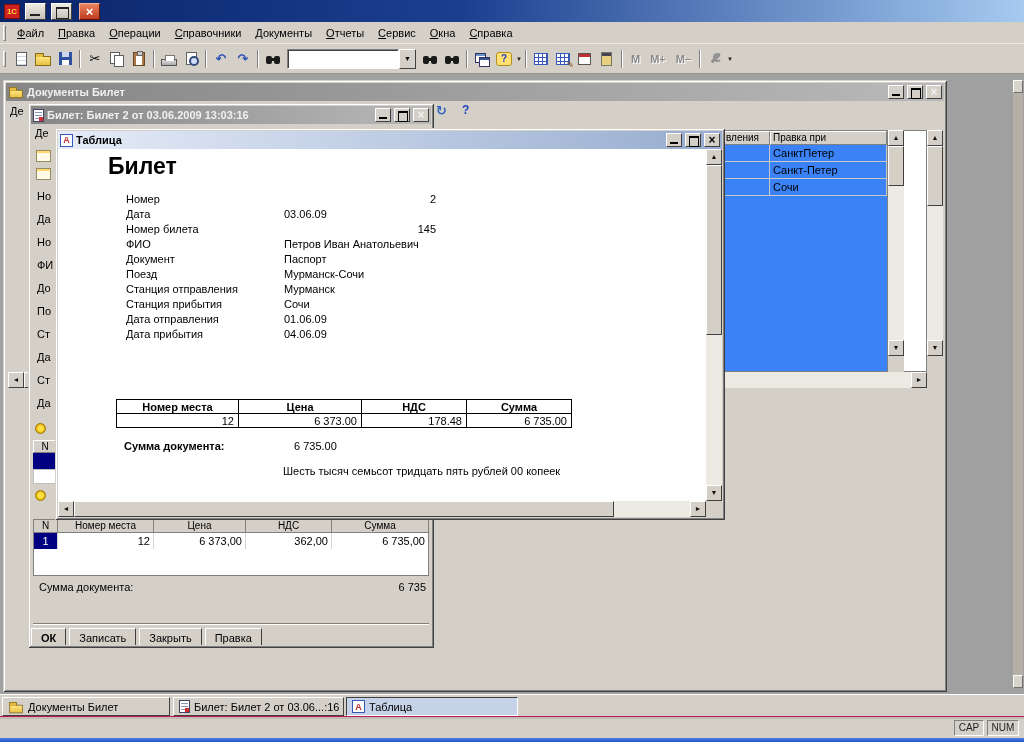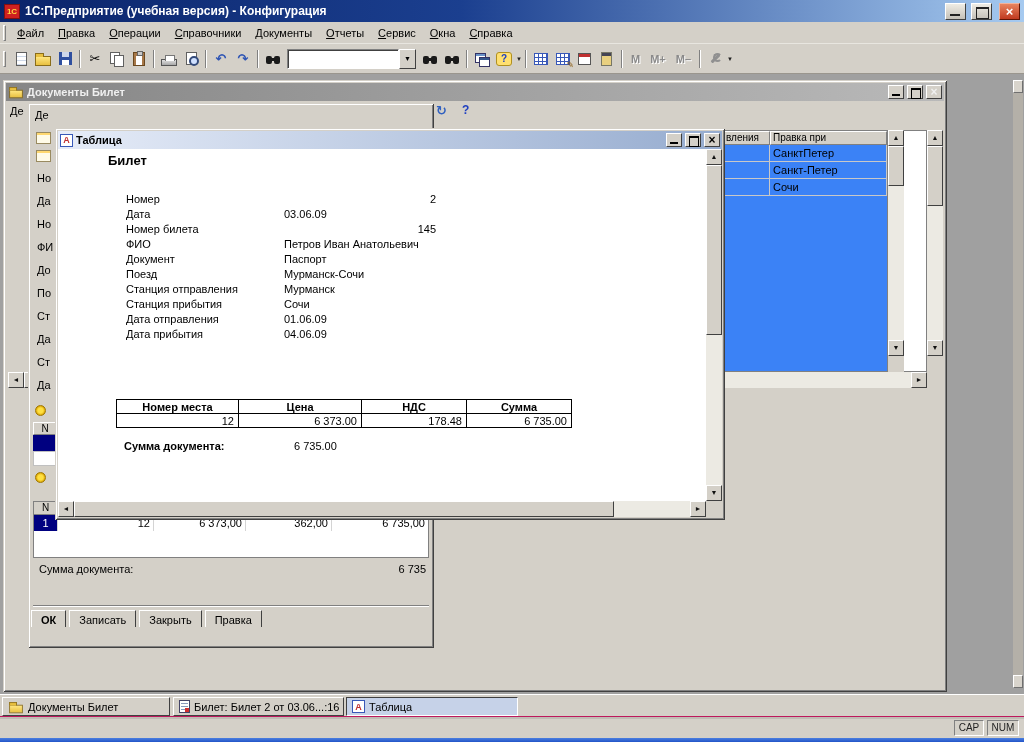--- a/index.html
+++ b/index.html
@@ -145,21 +145,20 @@
   #ostask { position:absolute; left:0; top:738px; width:1024px; height:4px; background:linear-gradient(#4b7fe0,#2255c8); }
   
   .mdi-sb { position:absolute; left:1013px; top:6px; width:10px; height:608px; background:#b4b0a8; }
   .mdi-sb .b { position:absolute; left:0; width:10px; height:13px; background:#d8d4cc; border:1px solid; border-color:#fff #707070 #707070 #fff; }
 </style>
 </head>
 <body>
 
 <div id="titlebar">
   <span class="app-ic">1С</span>
-  <span class="t">1С:Предприятие (учебная версия) - Конфигурация</span>
   <span class="capbtn cap-min"></span>
   <span class="capbtn cap-max"></span>
   <span class="capbtn cap-close"></span>
 </div>
 
 <div id="menubar">
   <span class="grip"></span>
   <span class="mi">Файл</span>
   <span class="mi">Правка</span>
   <span class="mi">Операции</span>
@@ -300,20 +299,27 @@
 
       <span class="sbtn a-lf" style="left:2px;top:271px"></span>
       <span class="track" style="left:18px;top:271px;width:887px;height:16px"></span>
       <span class="thumb" style="left:18px;top:271px;width:120px;height:16px"></span>
       <span class="sbtn a-rt" style="left:905px;top:271px"></span>
       <span class="corner" style="left:921px;top:271px"></span>
     </div>
   </div>
 
   <div class="win" style="left:28px;top:29px;width:406px;height:545px;z-index:2">
+    <div class="tbar inactive">
+      <span class="ic-doc"></span>
+      <span class="txt">Билет: Билет 2 от 03.06.2009 13:03:16</span>
+      <span class="wbtn wb-min"></span>
+      <span class="wbtn wb-max"></span>
+      <span class="wbtn wb-close"></span>
+    </div>
     <div class="wbody">
       <span style="position:absolute;left:4px;top:3px">Де</span>
       <span class="ic-mini" style="position:absolute;left:5px;top:26px"></span>
       <span class="ic-mini" style="position:absolute;left:5px;top:44px"></span>
 
       <span class="stub" style="top:66px">Но</span>
       <span class="stub" style="top:89px">Да</span>
       <span class="stub" style="top:112px">Но</span>
       <span class="stub" style="top:135px">ФИ</span>
       <span class="stub" style="top:158px">До</span>
@@ -363,21 +369,21 @@
     <div class="tbar active-light">
       <span class="ic-table-a">А</span>
       <span class="txt">Таблица</span>
       <span class="wbtn wb-min"></span>
       <span class="wbtn wb-max"></span>
       <span class="wbtn wb-close"></span>
     </div>
     <div class="wbody">
 
       <div style="position:absolute;left:0;top:0;width:648px;height:352px;background:#fff;overflow:hidden">
-        <div style="position:absolute;left:50px;top:4px;font-size:13px;font-weight:bold">Билет</div>
+        <div style="position:absolute;left:50px;top:4px;font-size:23px;font-weight:bold">Билет</div>
 
         <span class="fld" style="left:68px;top:44px">Номер</span>
         <span class="fld numr" style="left:226px;top:44px;width:152px">2</span>
         <span class="fld" style="left:68px;top:59px">Дата</span>
         <span class="fld" style="left:226px;top:59px">03.06.09</span>
         <span class="fld" style="left:68px;top:74px">Номер билета</span>
         <span class="fld numr" style="left:226px;top:74px;width:152px">145</span>
         <span class="fld" style="left:68px;top:89px">ФИО</span>
         <span class="fld" style="left:226px;top:89px">Петров Иван Анатольевич</span>
         <span class="fld" style="left:68px;top:104px">Документ</span>
@@ -406,20 +412,21 @@
             <td class="numr">12</td>
             <td class="numr">6 373.00</td>
             <td class="numr">178.48</td>
             <td class="numr">6 735.00</td>
           </tr>
         </tbody>
           </table>
 
         <span class="fld" style="left:66px;top:291px;font-weight:bold">Сумма документа:</span>
         <span class="fld" style="left:236px;top:291px">6 735.00</span>
+        <span class="fld" style="left:225px;top:316px">Шесть тысяч семьсот тридцать пять рублей 00 копеек</span>
       </div>
 
       <span class="sbtn a-up" style="left:648px;top:0"></span>
       <span class="track" style="left:648px;top:16px;width:16px;height:320px"></span>
       <span class="thumb" style="left:648px;top:16px;width:16px;height:170px"></span>
       <span class="sbtn a-dn" style="left:648px;top:336px"></span>
 
       <span class="sbtn a-lf" style="left:0;top:352px"></span>
       <span class="track" style="left:16px;top:352px;width:616px;height:16px"></span>
       <span class="thumb" style="left:16px;top:352px;width:540px;height:16px"></span>

